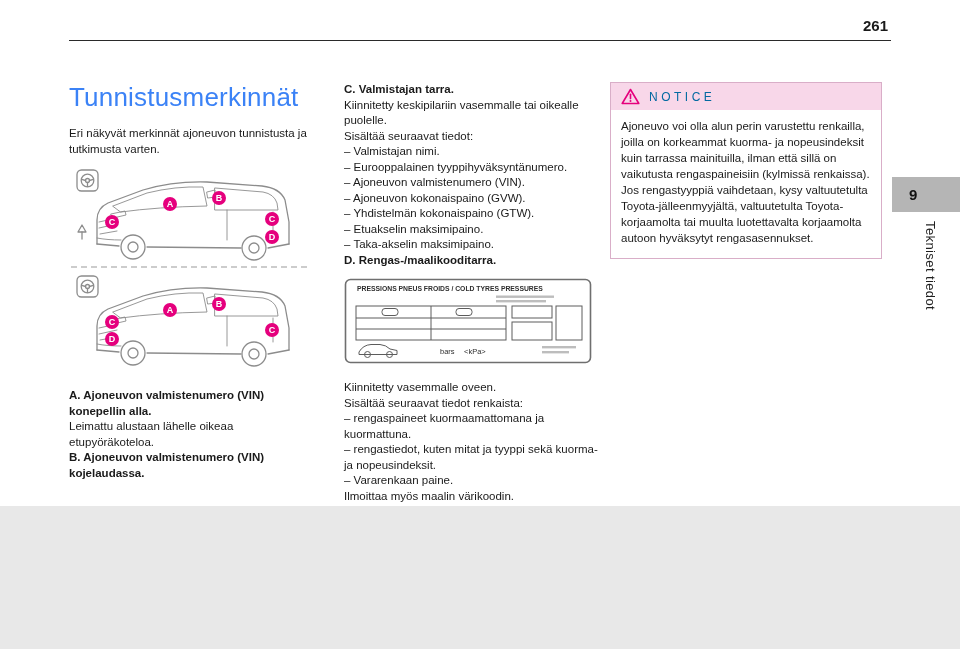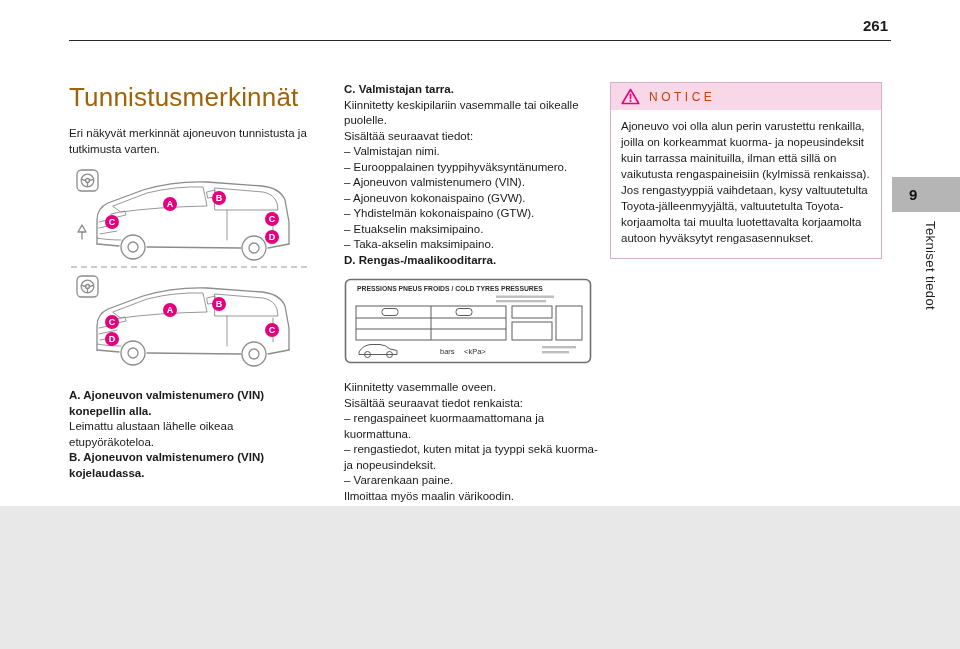--- a/index.html
+++ b/index.html
@@ -10,32 +10,32 @@
     margin:0 auto;
   }
   .page-number { position:absolute; top:17px; right:72px; font-size:15px; font-weight:bold; }
   .top-rule { position:absolute; top:40px; left:69px; width:822px; height:1px; background:#2a2a2a; }
 
   .col { position:absolute; top:82px; }
   .col1 { left:69px;  width:246px; }
   .col2 { left:332px; width:256px;margin-left:12px; }
   .col3 { left:610px; width:272px; }
 
-  .title { font-size:26px; font-weight:400; color:#a16207; margin-bottom:13px; letter-spacing:0.2px; }
+  .title { font-size:26px; font-weight:400; color:#3b82f6; margin-bottom:13px; letter-spacing:0.2px; }
   .body  { font-size:11.5px; line-height:15.5px; }
   .b     { font-weight:bold; }
   .diagram { margin:7px 0 10px; }
   .sticker { margin:10px 0 12px; }
 
   .notice { border:1px solid #d9aec8; background:#fff; }
   .notice-header {
     display:flex; align-items:center; gap:9px; height:27px; padding:0 10px;
     background:#f8d7e9;
   }
-  .notice-title { font-size:12px; letter-spacing:3.5px; color:#c2410c; }
+  .notice-title { font-size:12px; letter-spacing:3.5px; color:#0369a1; }
   .notice-body { padding:8px 10px 12px; font-size:11.5px; line-height:16px; white-space:pre-line; }
 
   .chapter-badge {
     position:absolute; top:177px; right:0; width:68px; height:35px;
     background:#b5b5b5; display:flex; align-items:center; padding-left:17px;
   }
   .chapter-number { font-size:15px; font-weight:bold; color:#111; }
   .side-label {
     position:absolute; top:221px; right:22px;
     writing-mode:vertical-rl; font-size:13px; color:#1f1f1f; letter-spacing:0.4px;

